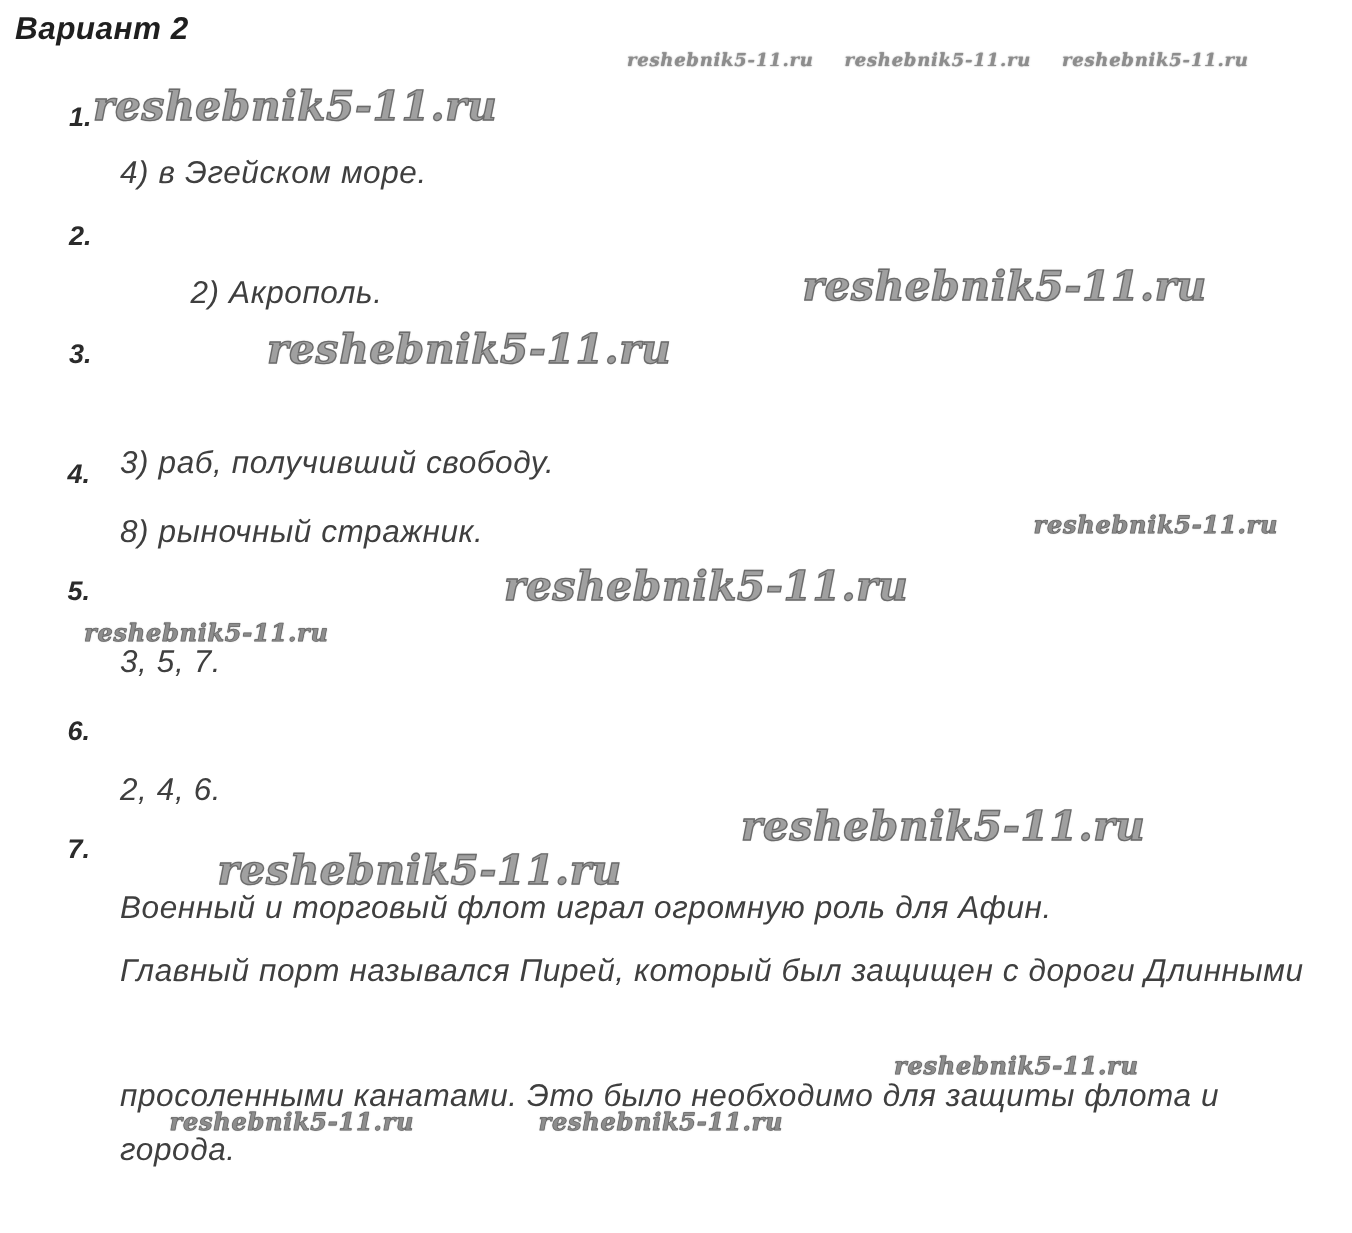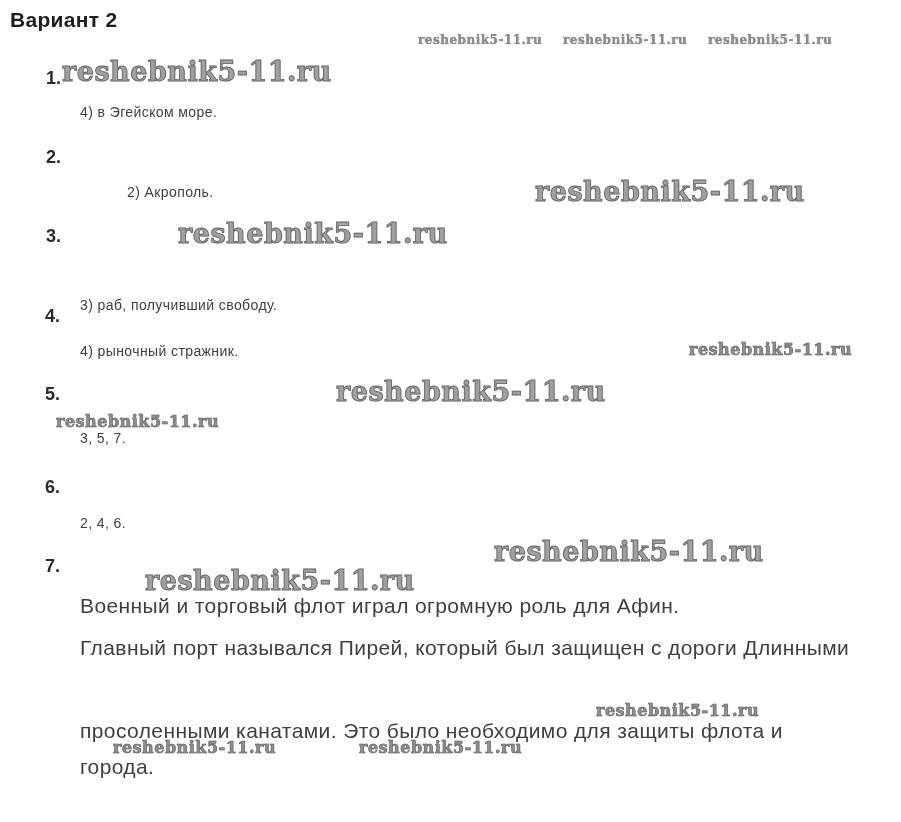--- a/index.html
+++ b/index.html
@@ -5,34 +5,34 @@
   * { margin: 0; padding: 0; box-sizing: border-box; }
   html, body { background: #ffffff; }
   .page {
     position: relative;
     width: 901px;
     height: 822px;
     background: #ffffff;
     overflow: hidden;
     font-family: "Liberation Sans", sans-serif;
   }
-  .abs { position: absolute; white-space: nowrap; }
+  .abs { position: absolute; white-space: nowrap; font-style: italic; }
   .title {
     font-size: 21px;
     font-weight: bold;
     color: #1f1f1f;
     letter-spacing: 0.3px;
   }
   .item-num {
     font-size: 18px;
     font-weight: bold;
     color: #2b2b2b;
   }
   .answer {
-    font-size: 14px;
+    font-size: 21px;
     color: #3f3f3f;
     letter-spacing: 0.4px;
   }
   .para-line {
     font-size: 21px;
     color: #3f3f3f;
     letter-spacing: 0.4px;
   }
   .wm {
     font-family: "DejaVu Serif", serif;
@@ -63,21 +63,21 @@
 
   <div class="abs item-num" style="left:46px; top:147px;">2.</div>
   <div class="abs answer" style="left:80px; top:184px;margin-left:47px;">2) Акрополь.</div>
   <div class="abs wm wm-big" style="left:535px; top:176px;">reshebnik5-11.ru</div>
 
   <div class="abs item-num" style="left:46px; top:226px;">3.</div>
   <div class="abs wm wm-big" style="left:178px; top:218px;">reshebnik5-11.ru</div>
   <div class="abs answer" style="left:80px; top:262px;margin-top:35px;">3) раб, получивший свободу.</div>
 
   <div class="abs item-num" style="left:45px; top:306px;">4.</div>
-  <div class="abs answer" style="left:80px; top:343px;">4) рыночный стражник.</div>
+  <div class="abs answer" style="left:80px; top:343px;">8) рыночный стражник.</div>
   <div class="abs wm wm-med" style="left:689px; top:340px;">reshebnik5-11.ru</div>
 
   <div class="abs item-num" style="left:45px; top:384px;">5.</div>
   <div class="abs wm wm-big" style="left:336px; top:376px;">reshebnik5-11.ru</div>
   <div class="abs wm wm-med" style="left:56px; top:412px;">reshebnik5-11.ru</div>
   <div class="abs answer" style="left:80px; top:430px;">3, 5, 7.</div>
 
   <div class="abs item-num" style="left:45px; top:477px;">6.</div>
   <div class="abs answer" style="left:80px; top:515px;">2, 4, 6.</div>
 

